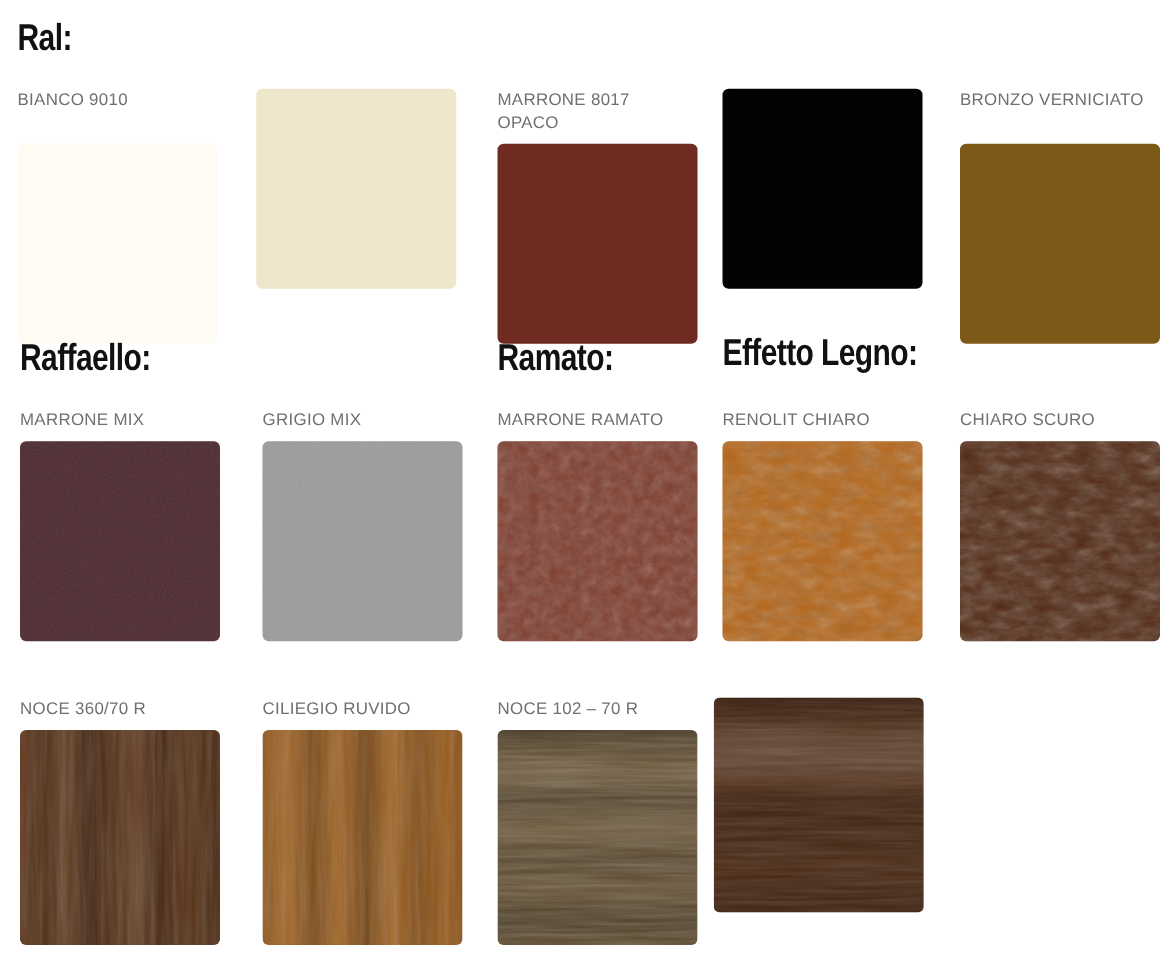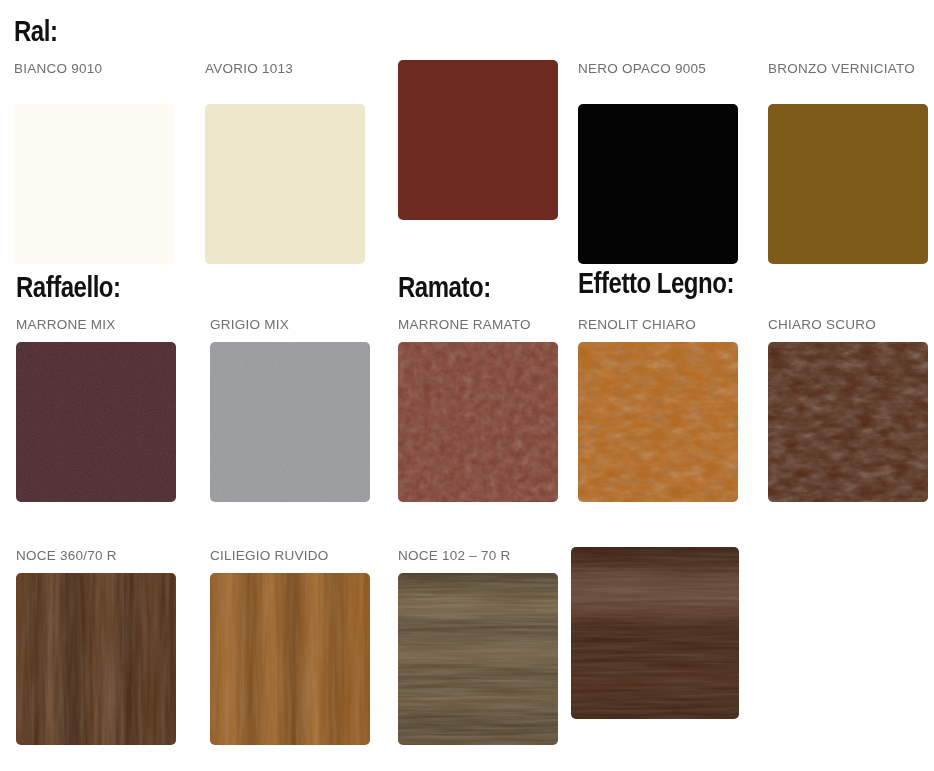--- a/index.html
+++ b/index.html
@@ -38,21 +38,21 @@
   }
 
   
   .row {
     position: absolute;
     left: 0;
     width: 934px;
   }
   .cell {
     position: absolute;
-    top: 4px;
+    top: 15px;
   }
   .cell-label {
     color: #6f6f6f;
     font-size: 13.5px;
     line-height: 18px;
     letter-spacing: 0.25px;
     white-space: pre-line;
     height: 36px;
     margin: 0 0 8px 0;
   }
@@ -121,30 +121,30 @@
   <h2 class="cat-heading" style="left:578px; top:268px;">Effetto Legno:</h2>
 
   <div class="row" style="top:56px;">
 
     <div class="cell" style="left:14px;">
       <div class="cell-label">BIANCO 9010</div>
       <div class="swatch" style="background:#fdfbf2;"></div>
     </div>
 
     <div class="cell" style="left:205px;">
-      <div class="cell-label">AVORIO 1013</div>
       <div class="swatch" style="background:#efe7cb;"></div>
     </div>
 
     <div class="cell" style="left:398px;">
+      <div class="cell-label">MARRONE 8017
+OPACO</div>
       <div class="swatch" style="background:#6f2a21;"></div>
     </div>
 
     <div class="cell" style="left:578px;">
-      <div class="cell-label">NERO OPACO 9005</div>
       <div class="swatch" style="background:#030303;"></div>
     </div>
 
     <div class="cell" style="left:768px;">
       <div class="cell-label">BRONZO VERNICIATO</div>
       <div class="swatch" style="background:#7d5a17;"></div>
     </div>
   </div>
 
   <div class="row" style="top:312px;">

